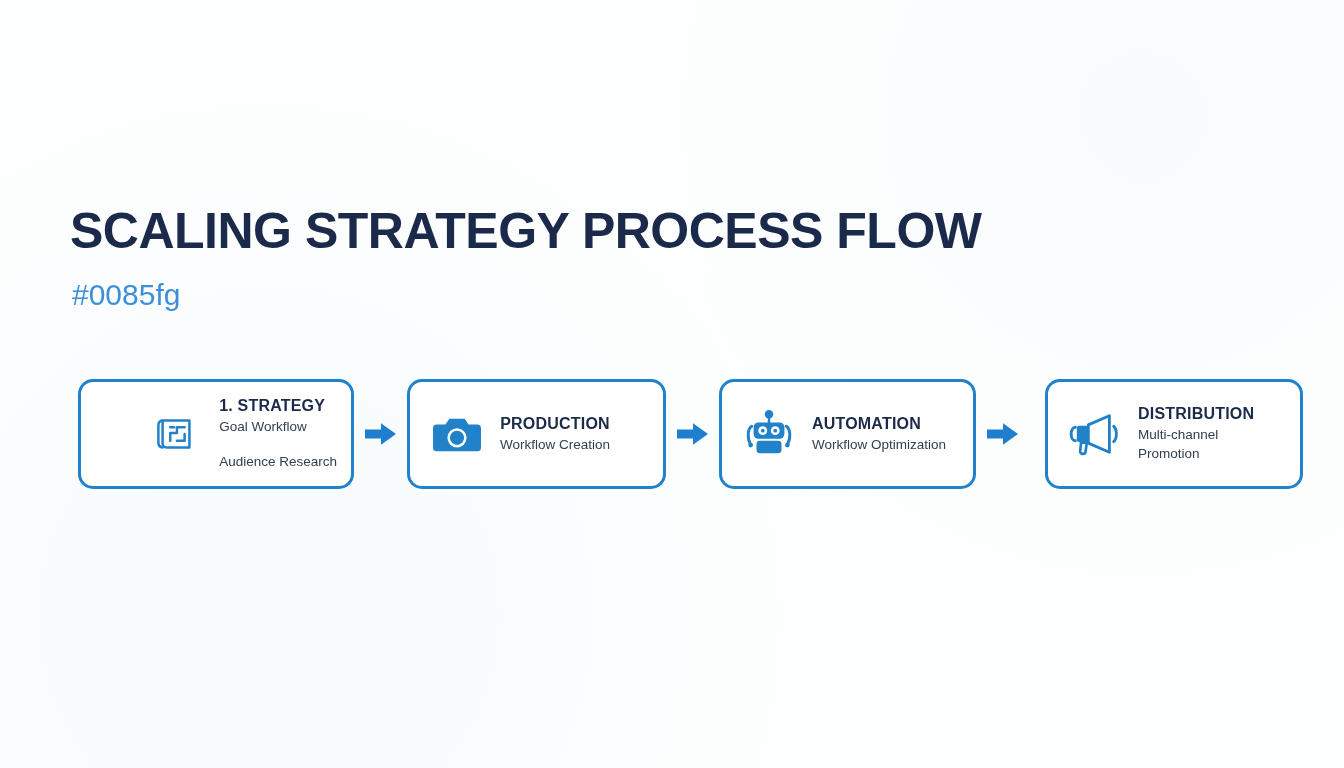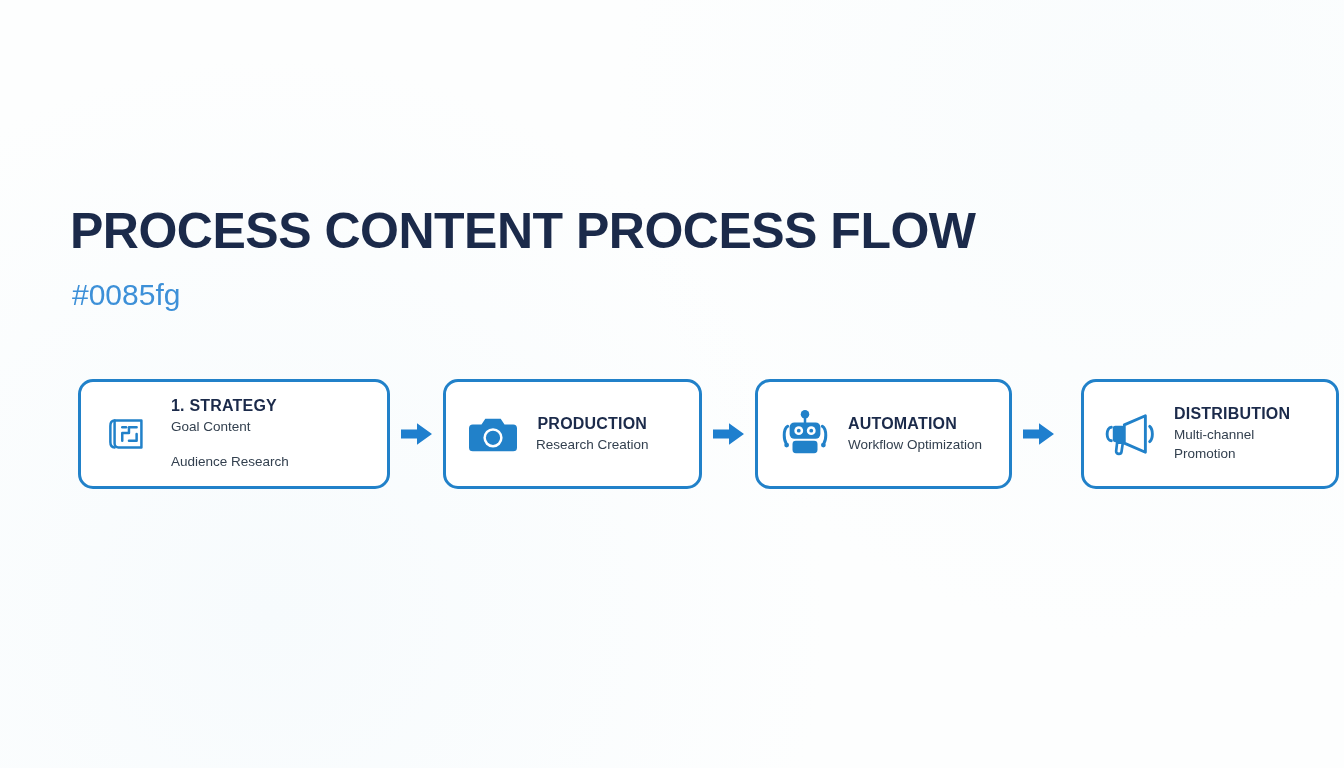--- a/index.html
+++ b/index.html
@@ -57,21 +57,21 @@
     box-sizing: border-box;
     border: 3px solid #2181c9;
     border-radius: 15px;
     background: #ffffff;
     display: flex;
     align-items: center;
     padding: 0 14px 0 18px;
     gap: 14px;
     flex: 0 0 auto;
   }
-  .card-1 { width: 312px; }
+  .card-1 { width: 276px; justify-content: flex-end; }
   .card-2 { width: 259px; text-align: center; }
   .card-3 { width: 257px; }
   .card-4 { width: 258px; margin-left: 16px; }
 
   .icon-wrap {
     flex: 0 0 auto;
     width: 58px;
     height: 60px;
     display: flex;
     align-items: center;
@@ -105,59 +105,59 @@
     display: flex;
     align-items: center;
     justify-content: center;
   }
 </style>
 </head>
 <body>
 
 <div class="canvas">
 
-  <div class="title">PROCESS CONTENT PROCESS FLOW</div>
+  <div class="title">SCALING STRATEGY PROCESS FLOW</div>
   <div class="subtitle">#0085fg</div>
 
   <div class="flow">
 
     <div class="card card-1">
       <span class="icon-wrap">
         <svg width="46" height="46" viewBox="0 0 48 48" fill="none">
           <path d="M10 10h28v28H14a4 4 0 0 1-4-4V10z" stroke="#2181c9" stroke-width="2.6" stroke-linejoin="round"></path>
           <path d="M10 10c-2.6 0-4.4 1.9-4.4 5.6v16.8c0 3.7 1.8 5.6 4.4 5.6" stroke="#2181c9" stroke-width="2.6" stroke-linejoin="round" stroke-linecap="round"></path>
           <path d="M18 31v-8h7v-6h8" stroke="#2181c9" stroke-width="2.6" stroke-linejoin="round" stroke-linecap="round"></path>
           <path d="M25 31h8v-7" stroke="#2181c9" stroke-width="2.6" stroke-linejoin="round" stroke-linecap="round"></path>
           <path d="M18 17h4" stroke="#2181c9" stroke-width="2.6" stroke-linecap="round"></path>
         </svg>
       </span>
       <span class="card-text">
         <span class="card-title">1. STRATEGY</span>
-        <span class="card-desc">Goal Content</span>
+        <span class="card-desc">Goal Workflow</span>
         <span class="card-desc" style="margin-top:16px">Audience Research</span>
       </span>
     </div>
 
     <div class="arrow">
       <svg width="31" height="26" viewBox="0 0 31 26">
         <path d="M0 8.6h16V2.2L31 13l-15 10.8v-6.4H0z" fill="#1f7fce"></path>
       </svg>
     </div>
 
     <div class="card card-2">
       <span class="icon-wrap">
         <svg width="48" height="44" viewBox="0 0 50 44" fill="none">
           <path d="M4 12h9l4-6h16l4 6h9a4 4 0 0 1 4 4v20a4 4 0 0 1-4 4H4a4 4 0 0 1-4-4V16a4 4 0 0 1 4-4z" fill="#2181c9"></path>
           <circle cx="25" cy="26" r="10" fill="#ffffff"></circle>
           <circle cx="25" cy="26" r="7.4" fill="#2181c9"></circle>
         </svg>
       </span>
       <span class="card-text">
         <span class="card-title">PRODUCTION</span>
-        <span class="card-desc">Research Creation</span>
+        <span class="card-desc">Workflow Creation</span>
       </span>
     </div>
 
     <div class="arrow">
       <svg width="31" height="26" viewBox="0 0 31 26">
         <path d="M0 8.6h16V2.2L31 13l-15 10.8v-6.4H0z" fill="#1f7fce"></path>
       </svg>
     </div>
 
     <div class="card card-3">

